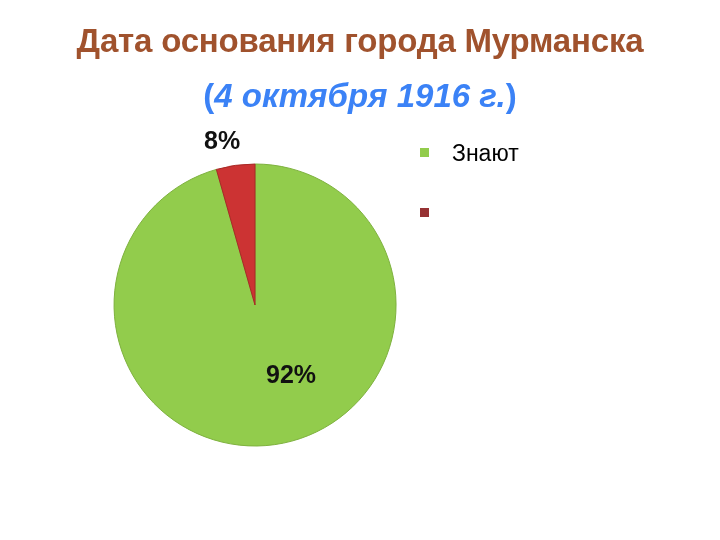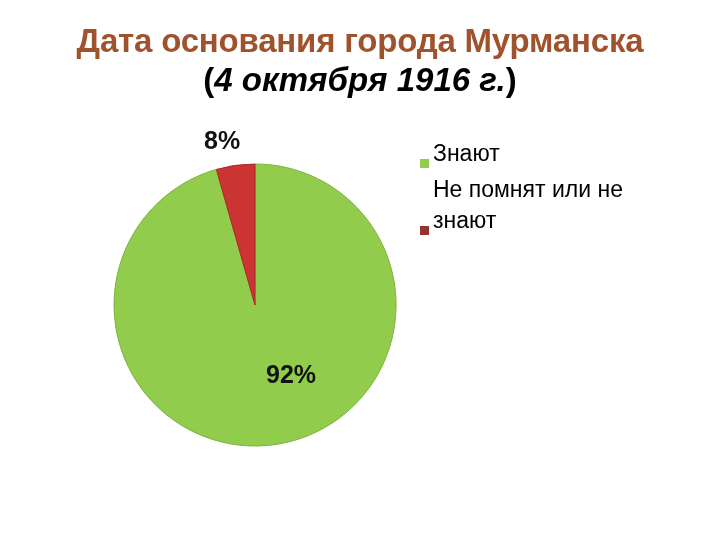--- a/index.html
+++ b/index.html
@@ -38,25 +38,25 @@
     display: block;
     font-family: "Liberation Sans", sans-serif;
     font-weight: bold;
     font-size: 33px;
     letter-spacing: -0.2px;
     color: #A0522D;
     white-space: nowrap;
   }
   #title-line-2 {
     display: block;
-    margin-top: 4px;
+    margin-top: 20px;
     font-family: "Liberation Sans", sans-serif;
     font-weight: bold;
     font-size: 33px;
-    color: #000000;
+    color: #3b82f6;
     white-space: nowrap;
   }
   #title-line-2 .paren {
     font-style: normal;
   }
   #title-line-2 .datepart {
     font-style: italic;
   }
 
   
@@ -94,22 +94,23 @@
 
   
   #legend {
     position: absolute;
     left: 420px;
     top: 138px;
     width: 270px;
   }
   .legend-row {
     display: flex;
-    align-items: flex-end;
+    align-items: flex-start;
     margin-bottom: 6px;
+    gap: 19px;
   }
   .legend-swatch {
     flex: 0 0 auto;
     width: 9px;
     height: 9px;
     margin-top: 10px;
     margin-right: 4px;
   }
   .legend-swatch.second {
     margin-top: 34px;
@@ -152,18 +153,17 @@
 
   <div id="legend">
 
     <div class="legend-row">
       <span class="legend-swatch" style="background:#92CC4C;"></span>
       <span class="legend-text">Знают</span>
     </div>
 
     <div class="legend-row">
       <span class="legend-swatch second" style="background:#963233;"></span>
-      <span class="legend-text">Не помнят или не знают</span>
     </div>
 
   </div>
 
 </div>
 
 </body></html>

